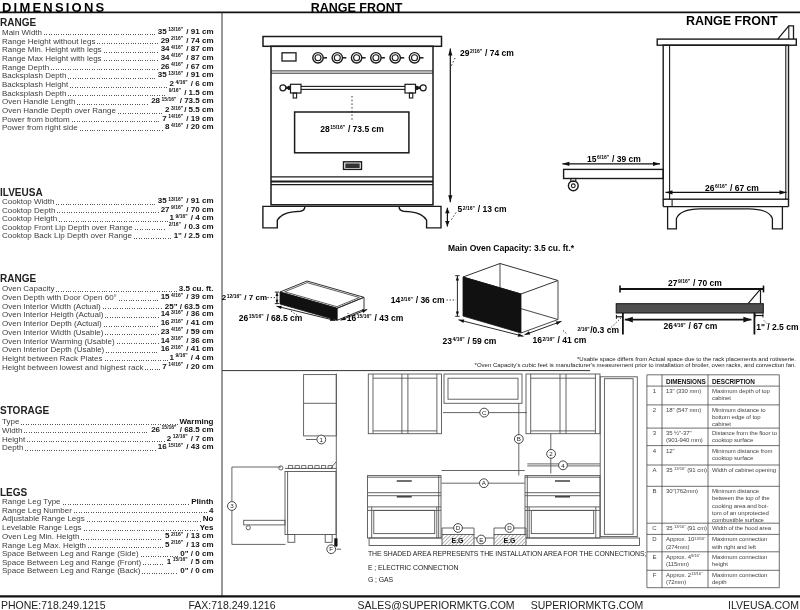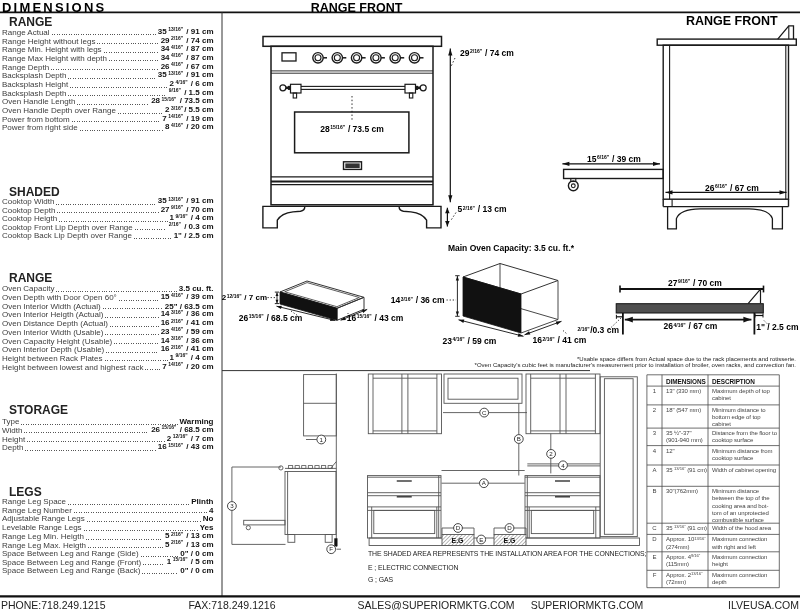--- a/index.html
+++ b/index.html
@@ -1,17 +1,17 @@
 <!DOCTYPE html>
 <html><head><meta charset="utf-8"><style>
 *{margin:0;padding:0;box-sizing:border-box}
 body{width:800px;height:610px}
 #page{position:relative;width:800px;height:610px;background:#fff;font-family:"Liberation Sans",sans-serif;color:#111;overflow:hidden}
 #title{position:absolute;left:2px;top:0px;font-size:13px;font-weight:bold;letter-spacing:2.2px;color:#000}
-.sh{position:absolute;left:9px;font-size:12px;font-weight:bold;color:#222;line-height:9px;white-space:nowrap}
+.sh{position:absolute;left:0;font-size:10px;font-weight:bold;color:#222;line-height:9px;white-space:nowrap}
 .lr{position:absolute;left:2px;width:211.5px;display:flex;align-items:flex-end;font-size:8px;line-height:9px;height:9px;white-space:nowrap}
 .ll{color:#3d3d3d}
 .ld{flex:1;margin:0 2px 1.5px 2px;background-image:repeating-linear-gradient(to right,#555 0 1px,transparent 1px 2.4px);background-size:100% 1px;background-position:0 100%;background-repeat:no-repeat;height:1px;align-self:flex-end}
 .lv{color:#111;font-weight:bold}
 .f{font-size:5px;font-weight:bold;position:relative;top:-2.5px;margin:0 1px 0 1.5px}
 .f2{font-size:5px;font-weight:bold;position:relative;top:-2.5px;margin:0 0.5px}
 .t1{position:absolute;font-size:12.5px;font-weight:bold;white-space:nowrap;color:#000}
 .dl{position:absolute;font-size:8.5px;font-weight:bold;white-space:nowrap;color:#000}
 .dls{font-size:8px}
 .note{position:absolute;right:4px;font-size:6px;color:#222;text-align:right;white-space:nowrap}
@@ -276,36 +276,36 @@
 <line x1="646.9" y1="570.3" x2="779.3" y2="570.3" stroke="#4a4a4a" stroke-width="0.8"></line>
 <line x1="646.9" y1="587.7" x2="779.3" y2="587.7" stroke="#4a4a4a" stroke-width="0.8"></line>
 <line x1="646.9" y1="374.8" x2="646.9" y2="587.7" stroke="#4a4a4a" stroke-width="0.8"></line>
 <line x1="662" y1="374.8" x2="662" y2="587.7" stroke="#4a4a4a" stroke-width="0.8"></line>
 <line x1="708" y1="374.8" x2="708" y2="587.7" stroke="#4a4a4a" stroke-width="0.8"></line>
 <line x1="779.3" y1="374.8" x2="779.3" y2="587.7" stroke="#4a4a4a" stroke-width="0.8"></line>
 </svg>
 <div id="title">DIMENSIONS</div>
 <div class="sh" style="top:18.3px">RANGE</div>
 <div class="lr" style="top:27.9px">
-      <span class="ll">Range Actual</span>
+      <span class="ll">Main Width</span>
       <span class="ld"></span>
       <span class="lv"><b>35</b><span class="f">13/16"</span><b> / 91 cm</b></span>
     </div>
 <div class="lr" style="top:36.6px">
       <span class="ll">Range Height without legs</span>
       <span class="ld"></span>
       <span class="lv"><b>29</b><span class="f">2/16"</span><b> / 74 cm</b></span>
     </div>
 <div class="lr" style="top:45.3px">
       <span class="ll">Range Min. Height with legs</span>
       <span class="ld"></span>
       <span class="lv"><b>34</b><span class="f">4/16"</span><b> / 87 cm</b></span>
     </div>
 <div class="lr" style="top:53.9px">
-      <span class="ll">Range Max Height with depth</span>
+      <span class="ll">Range Max Height with legs</span>
       <span class="ld"></span>
       <span class="lv"><b>34</b><span class="f">4/16"</span><b> / 87 cm</b></span>
     </div>
 <div class="lr" style="top:62.6px">
       <span class="ll">Range Depth</span>
       <span class="ld"></span>
       <span class="lv"><b>26</b><span class="f">4/16"</span><b> / 67 cm</b></span>
     </div>
 <div class="lr" style="top:71.3px">
       <span class="ll">Backsplash Depth</span>
@@ -335,21 +335,21 @@
 <div class="lr" style="top:114.7px">
       <span class="ll">Power from bottom</span>
       <span class="ld"></span>
       <span class="lv"><b>7</b><span class="f">14/16"</span><b> / 19 cm</b></span>
     </div>
 <div class="lr" style="top:123.4px">
       <span class="ll">Power from right side</span>
       <span class="ld"></span>
       <span class="lv"><b>8</b><span class="f">4/16"</span><b> / 20 cm</b></span>
     </div>
-<div class="sh" style="top:187.6px">SHADED</div>
+<div class="sh" style="top:187.6px">ILVEUSA</div>
 <div class="lr" style="top:197.1px">
       <span class="ll">Cooktop Width</span>
       <span class="ld"></span>
       <span class="lv"><b>35</b><span class="f">13/16"</span><b> / 91 cm</b></span>
     </div>
 <div class="lr" style="top:205.7px">
       <span class="ll">Cooktop Depth</span>
       <span class="ld"></span>
       <span class="lv"><b>27</b><span class="f">9/16"</span><b> / 70 cm</b></span>
     </div>
@@ -383,31 +383,31 @@
       <span class="ll">Oven Interior Width (Actual)</span>
       <span class="ld"></span>
       <span class="lv"><b>25"</b><b> / 63.5 cm</b></span>
     </div>
 <div class="lr" style="top:310px">
       <span class="ll">Oven Interior Heigth (Actual)</span>
       <span class="ld"></span>
       <span class="lv"><b>14</b><span class="f">3/16"</span><b> / 36 cm</b></span>
     </div>
 <div class="lr" style="top:319.1px">
-      <span class="ll">Oven Distance Depth (Actual)</span>
+      <span class="ll">Oven Interior Depth (Actual)</span>
       <span class="ld"></span>
       <span class="lv"><b>16</b><span class="f">2/16"</span><b> / 41 cm</b></span>
     </div>
 <div class="lr" style="top:327.8px">
       <span class="ll">Oven Interior Width (Usable)</span>
       <span class="ld"></span>
       <span class="lv"><b>23</b><span class="f">4/16"</span><b> / 59 cm</b></span>
     </div>
 <div class="lr" style="top:336.5px">
-      <span class="ll">Oven Capacity Height (Usable)</span>
+      <span class="ll">Oven Interior Warming (Usable)</span>
       <span class="ld"></span>
       <span class="lv"><b>14</b><span class="f">3/16"</span><b> / 36 cm</b></span>
     </div>
 <div class="lr" style="top:345.2px">
       <span class="ll">Oven Interior Depth (Usable)</span>
       <span class="ld"></span>
       <span class="lv"><b>16</b><span class="f">2/16"</span><b> / 41 cm</b></span>
     </div>
 <div class="lr" style="top:353.9px">
       <span class="ll">Height between Rack Plates</span>
@@ -435,41 +435,41 @@
       <span class="ld"></span>
       <span class="lv"><b>2</b><span class="f">12/16"</span><b> / 7 cm</b></span>
     </div>
 <div class="lr" style="top:443.2px">
       <span class="ll">Depth</span>
       <span class="ld"></span>
       <span class="lv"><b>16</b><span class="f">15/16"</span><b> / 43 cm</b></span>
     </div>
 <div class="sh" style="top:487.7px">LEGS</div>
 <div class="lr" style="top:497.2px">
-      <span class="ll">Range Leg Space</span>
+      <span class="ll">Range Leg Type</span>
       <span class="ld"></span>
       <span class="lv"><b>Plinth</b></span>
     </div>
 <div class="lr" style="top:505.8px">
       <span class="ll">Range Leg Number</span>
       <span class="ld"></span>
       <span class="lv"><b>4</b></span>
     </div>
 <div class="lr" style="top:514.4px">
       <span class="ll">Adjustable Range Legs</span>
       <span class="ld"></span>
       <span class="lv"><b>No</b></span>
     </div>
 <div class="lr" style="top:523.1px">
       <span class="ll">Levelable Range Legs</span>
       <span class="ld"></span>
       <span class="lv"><b>Yes</b></span>
     </div>
 <div class="lr" style="top:532.0px">
-      <span class="ll">Range Leg Min. Heigth</span>
+      <span class="ll">Oven Leg Min. Heigth</span>
       <span class="ld"></span>
       <span class="lv"><b>5</b><span class="f">2/16"</span><b> / 13 cm</b></span>
     </div>
 <div class="lr" style="top:540.6px">
       <span class="ll">Range Leg Max. Heigth</span>
       <span class="ld"></span>
       <span class="lv"><b>5</b><span class="f">2/16"</span><b> / 13 cm</b></span>
     </div>
 <div class="lr" style="top:549.2px">
       <span class="ll">Space Between Leg and Range (Side)</span>

